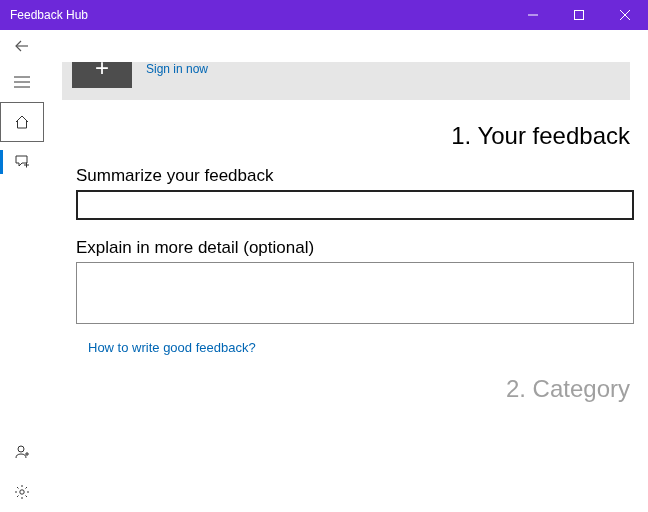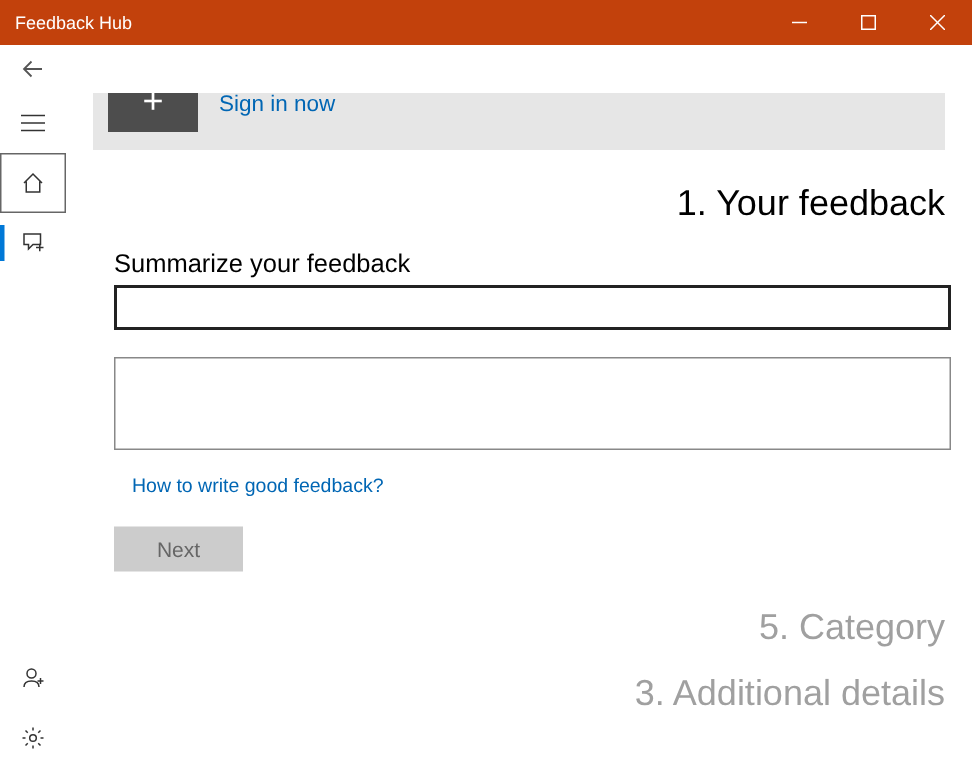--- a/index.html
+++ b/index.html
@@ -8,21 +8,21 @@
       font-size: 14px;
       color: #000;
       background: #fff;
       width: 648px;
       height: 512px;
       overflow: hidden;
       position: relative;
     }
     .titlebar {
       height: 30px;
-      background: #c2410c;
+      background: #6d28d9;
       color: #fff;
       display: flex;
       align-items: center;
       justify-content: space-between;
       padding-left: 10px;
     }
     .titlebar-title { font-size: 12px; }
     .window-controls { display: flex; }
     .window-btn {
       width: 46px; height: 30px;
@@ -83,21 +83,21 @@
     .avatar-placeholder {
       width: 60px; height: 40px;
       background: #4d4d4d;
       color: #fff;
       display: flex; align-items: center; justify-content: center;
       font-size: 24px; font-weight: 300;
       margin-top: -18px;
     }
     .signin-link {
       color: #0066b4;
-      font-size: 15px;
+      font-size: 12px;
       margin-left: 14px;
       margin-top: -16px;
     }
     h1.step-title {
       font-size: 24px;
       font-weight: 400;
       color: #000;
       margin-bottom: 16px;
       text-align: right;
     }
@@ -221,22 +221,21 @@
         <span>+</span>
       </div>
       <a class="signin-link">Sign in now</a>
     </div>
 
     <h1 class="step-title">1. Your feedback</h1>
 
     <div class="field-label">Summarize your feedback</div>
     <input class="text-input" type="text" value="" style="">
 
+    <div class="field-label">Explain in more detail (optional)</div>
     <textarea class="text-area" style=""></textarea>
 
     <a class="help-link">How to write good feedback?</a>
 
-    <button class="next-btn">Next</button>
-
-    <h1 class="step-title inactive section2">5. Category</h1>
-    <h1 class="step-title inactive">3. Additional details</h1>
+
+    <h1 class="step-title inactive section2">2. Category</h1>
   </div>
 </div>
 
 </body></html>

